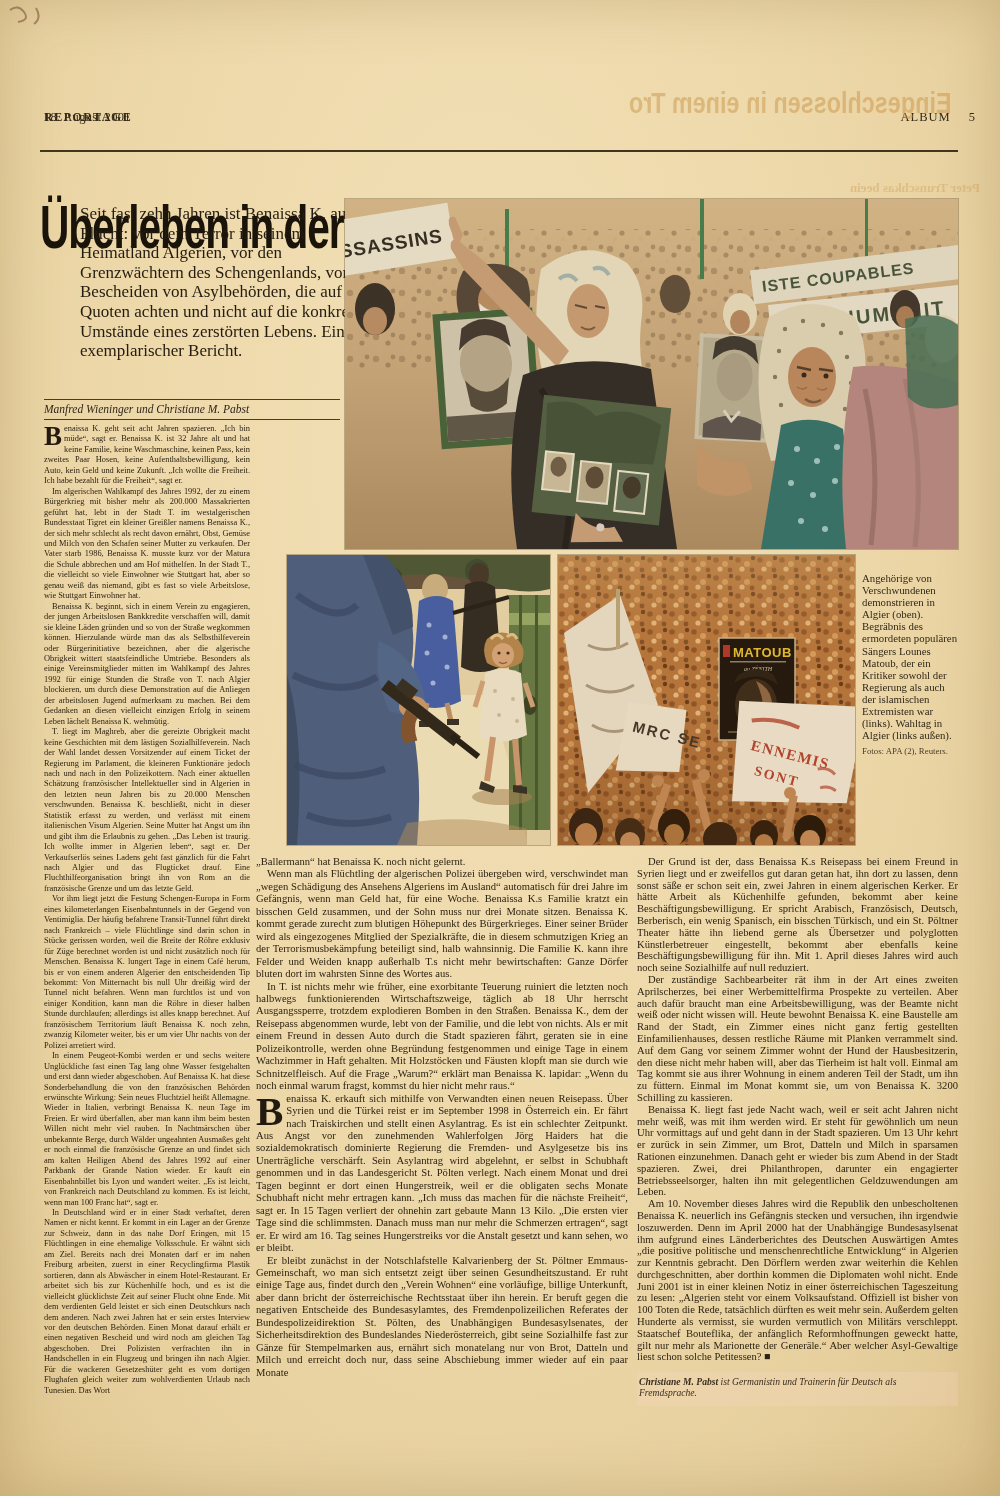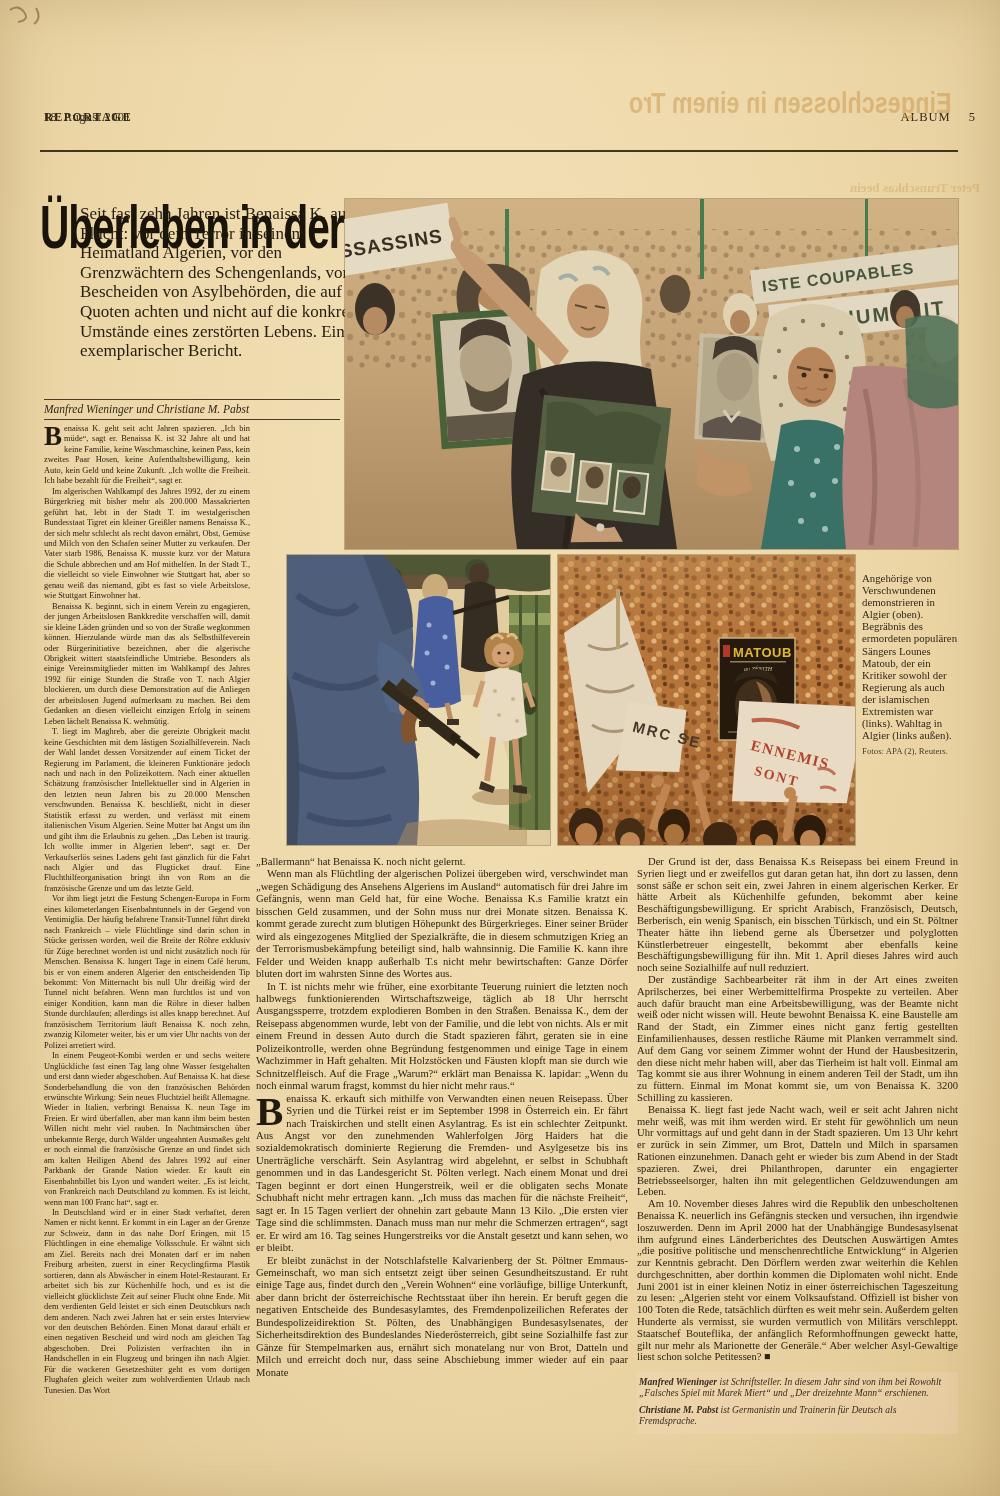--- a/index.html
+++ b/index.html
@@ -418,18 +418,17 @@
     <p class="noind"><span class="dropcap">B</span>enaissa K. erkauft sich mithilfe von Verwandten einen neuen Reisepass. Über Syrien und die Türkei reist er im September 1998 in Österreich ein. Er fährt nach Traiskirchen und stellt einen Asylantrag. Es ist ein schlechter Zeitpunkt. Aus Angst vor den zunehmenden Wahlerfolgen Jörg Haiders hat die sozialdemokratisch dominierte Regierung die Fremden- und Asylgesetze bis ins Unerträgliche verschärft. Sein Asylantrag wird abgelehnt, er selbst in Schubhaft genommen und in das Landesgericht St. Pölten verlegt. Nach einem Monat und drei Tagen beginnt er dort einen Hungerstreik, weil er die obligaten sechs Monate Schubhaft nicht mehr ertragen kann. „Ich muss das machen für die nächste Freiheit“, sagt er. In 15 Tagen verliert der ohnehin zart gebaute Mann 13 Kilo. „Die ersten vier Tage sind die schlimmsten. Danach muss man nur mehr die Schmerzen ertragen“, sagt er. Er wird am 16. Tag seines Hungerstreiks vor die Anstalt gesetzt und kann sehen, wo er bleibt.</p>
     <p>Er bleibt zunächst in der Notschlafstelle Kalvarienberg der St. Pöltner Emmaus-Gemeinschaft, wo man sich entsetzt zeigt über seinen Gesundheitszustand. Er ruht einige Tage aus, findet durch den „Verein Wohnen“ eine vorläufige, billige Unterkunft, aber dann bricht der österreichische Rechtsstaat über ihn herein. Er beruft gegen die negativen Entscheide des Bundesasylamtes, des Fremdenpolizeilichen Referates der Bundespolizeidirektion St. Pölten, des Unabhängigen Bundesasylsenates, der Sicherheitsdirektion des Bundeslandes Niederösterreich, gibt seine Sozialhilfe fast zur Gänze für Stempelmarken aus, ernährt sich monatelang nur von Brot, Datteln und Milch und erreicht doch nur, dass seine Abschiebung immer wieder auf ein paar Monate</p>
   </div>
 
   <div class="col" id="col3">
     <p>Der Grund ist der, dass Benaissa K.s Reisepass bei einem Freund in Syrien liegt und er zweifellos gut daran getan hat, ihn dort zu lassen, denn sonst säße er schon seit ein, zwei Jahren in einem algerischen Kerker. Er hätte Arbeit als Küchenhilfe gefunden, bekommt aber keine Beschäftigungsbewilligung. Er spricht Arabisch, Französisch, Deutsch, Berberisch, ein wenig Spanisch, ein bisschen Türkisch, und ein St. Pöltner Theater hätte ihn liebend gerne als Übersetzer und polyglotten Künstlerbetreuer eingestellt, bekommt aber ebenfalls keine Beschäftigungsbewilligung für ihn. Mit 1. April dieses Jahres wird auch noch seine Sozialhilfe auf null reduziert.</p>
     <p>Der zuständige Sachbearbeiter rät ihm in der Art eines zweiten Aprilscherzes, bei einer Werbemittelfirma Prospekte zu verteilen. Aber auch dafür braucht man eine Arbeitsbewilligung, was der Beamte nicht weiß oder nicht wissen will. Heute bewohnt Benaissa K. eine Baustelle am Rand der Stadt, ein Zimmer eines nicht ganz fertig gestellten Einfamilienhauses, dessen restliche Räume mit Planken verrammelt sind. Auf dem Gang vor seinem Zimmer wohnt der Hund der Hausbesitzerin, den diese nicht mehr haben will, aber das Tierheim ist halt voll. Einmal am Tag kommt sie aus ihrer Wohnung in einem anderen Teil der Stadt, um ihn zu füttern. Einmal im Monat kommt sie, um von Benaissa K. 3200 Schilling zu kassieren.</p>
     <p>Benaissa K. liegt fast jede Nacht wach, weil er seit acht Jahren nicht mehr weiß, was mit ihm werden wird. Er steht für gewöhnlich um neun Uhr vormittags auf und geht dann in der Stadt spazieren. Um 13 Uhr kehrt er zurück in sein Zimmer, um Brot, Datteln und Milch in sparsamen Rationen einzunehmen. Danach geht er wieder bis zum Abend in der Stadt spazieren. Zwei, drei Philanthropen, darunter ein engagierter Betriebsseelsorger, halten ihn mit gelegentlichen Geldzuwendungen am Leben.</p>
     <p>Am 10. November dieses Jahres wird die Republik den unbescholtenen Benaissa K. neuerlich ins Gefängnis stecken und versuchen, ihn irgendwie loszuwerden. Denn im April 2000 hat der Unabhängige Bundesasylsenat ihm aufgrund eines Länderberichtes des Deutschen Auswärtigen Amtes „die positive politische und menschenrechtliche Entwicklung“ in Algerien zur Kenntnis gebracht. Den Dörflern werden zwar weiterhin die Kehlen durchgeschnitten, aber dorthin kommen die Diplomaten wohl nicht. Ende Juni 2001 ist in einer kleinen Notiz in einer österreichischen Tageszeitung zu lesen: „Algerien steht vor einem Volksaufstand. Offiziell ist bisher von 100 Toten die Rede, tatsächlich dürften es weit mehr sein. Außerdem gelten Hunderte als vermisst, sie wurden vermutlich von Militärs verschleppt. Staatschef Bouteflika, der anfänglich Reformhoffnungen geweckt hatte, gilt nur mehr als Marionette der Generäle.“ Aber welcher Asyl-Gewaltige liest schon solche Petitessen? ■</p>
     <div class="bios">
-      <div class="bio"><b>Manfred Wieninger</b><span> ist Schriftsteller. In diesem Jahr sind von ihm bei Rowohlt „Falsches Spiel mit Marek Miert“ und „Der dreizehnte Mann“ erschienen.</span></div>
       <div class="bio"><b>Christiane M. Pabst</b><span> ist Germanistin und Trainerin für Deutsch als Fremdsprache.</span></div>
     </div>
   </div>
 
 </div>
 
 </body></html>

